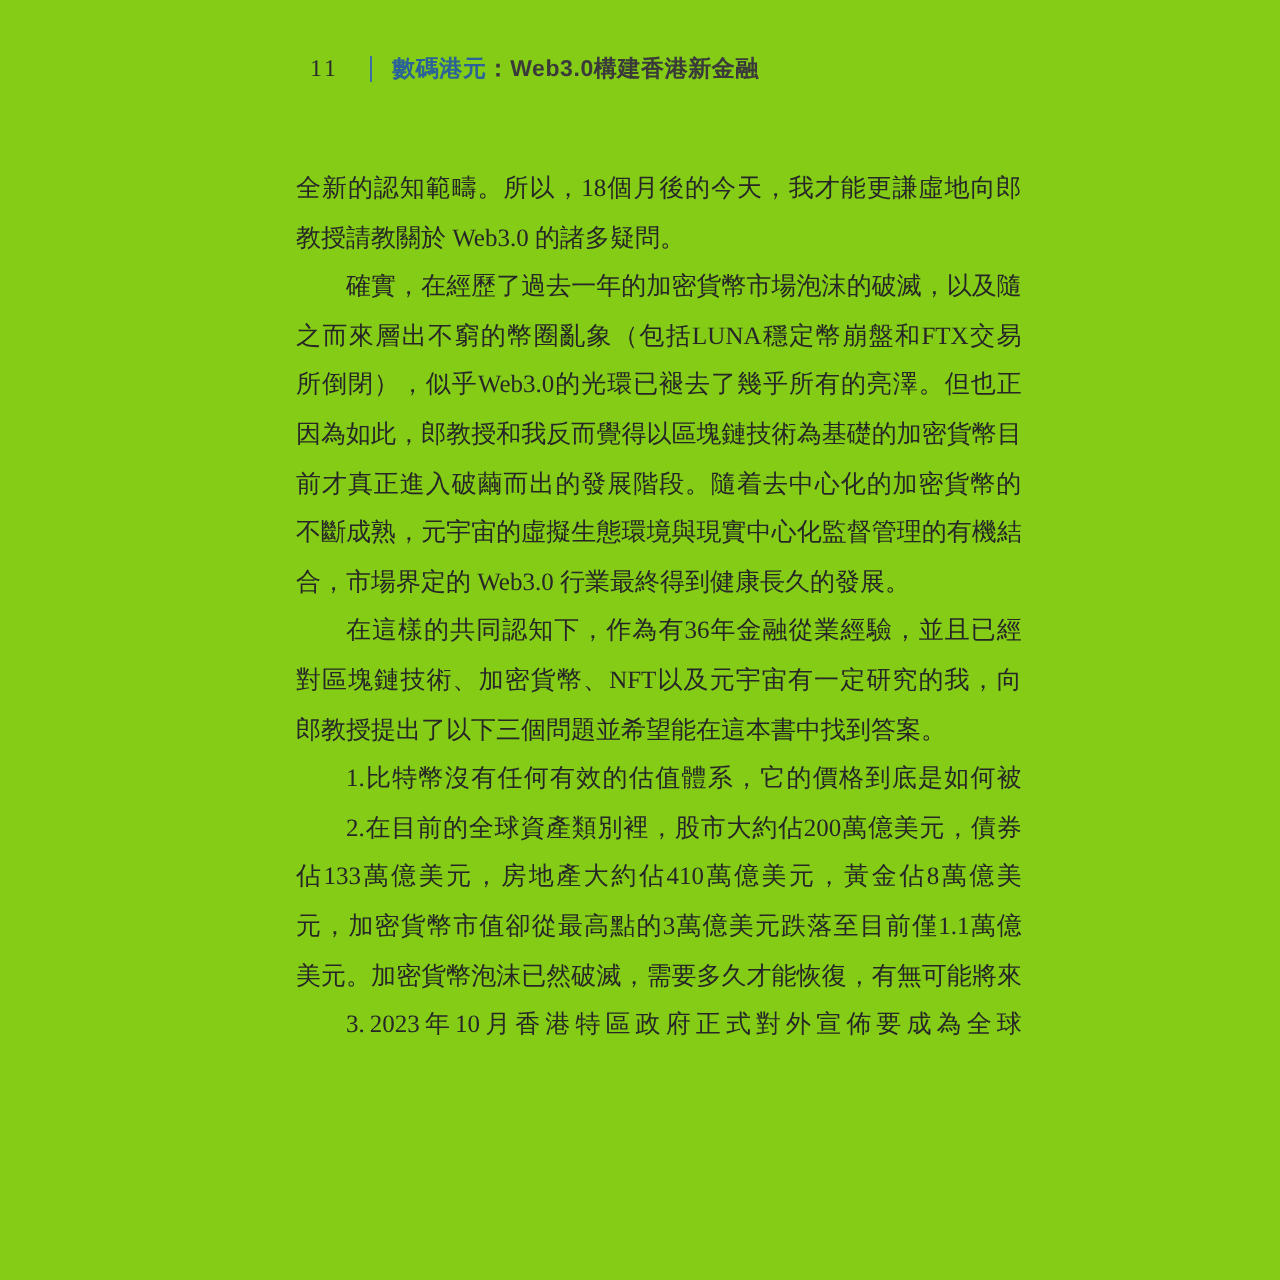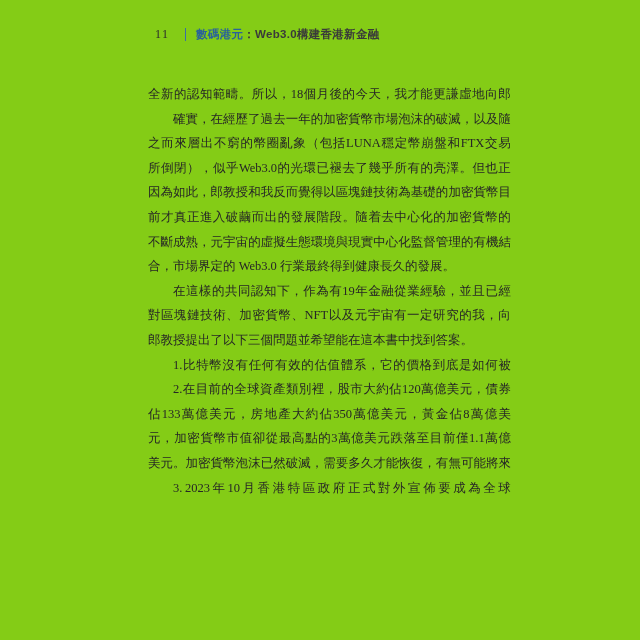--- a/index.html
+++ b/index.html
@@ -80,20 +80,21 @@
         <span>我</span>
         <span>才</span>
         <span>能</span>
         <span>更</span>
         <span>謙</span>
         <span>虛</span>
         <span>地</span>
         <span>向</span>
         <span>郎</span>
       </div>
+      <div class="line">教授請教關於 Web3.0 的諸多疑問。</div>
       <div class="line indent flexjust">
         <span>確</span>
         <span>實</span>
         <span>，</span>
         <span>在</span>
         <span>經</span>
         <span>歷</span>
         <span>了</span>
         <span>過</span>
         <span>去</span>
@@ -271,21 +272,21 @@
         <span>的</span>
         <span>共</span>
         <span>同</span>
         <span>認</span>
         <span>知</span>
         <span>下</span>
         <span>，</span>
         <span>作</span>
         <span>為</span>
         <span>有</span>
-        <span>19</span>
+        <span>36</span>
         <span>年</span>
         <span>金</span>
         <span>融</span>
         <span>從</span>
         <span>業</span>
         <span>經</span>
         <span>驗</span>
         <span>，</span>
         <span>並</span>
         <span>且</span>
@@ -362,21 +363,21 @@
         <span>產</span>
         <span>類</span>
         <span>別</span>
         <span>裡</span>
         <span>，</span>
         <span>股</span>
         <span>市</span>
         <span>大</span>
         <span>約</span>
         <span>佔</span>
-        <span>120</span>
+        <span>200</span>
         <span>萬</span>
         <span>億</span>
         <span>美</span>
         <span>元</span>
         <span>，</span>
         <span>債</span>
         <span>券</span>
       </div>
       <div class="line flexjust">
         <span>佔</span>
@@ -385,21 +386,21 @@
         <span>億</span>
         <span>美</span>
         <span>元</span>
         <span>，</span>
         <span>房</span>
         <span>地</span>
         <span>產</span>
         <span>大</span>
         <span>約</span>
         <span>佔</span>
-        <span>350</span>
+        <span>410</span>
         <span>萬</span>
         <span>億</span>
         <span>美</span>
         <span>元</span>
         <span>，</span>
         <span>黃</span>
         <span>金</span>
         <span>佔</span>
         <span>8</span>
         <span>萬</span>

